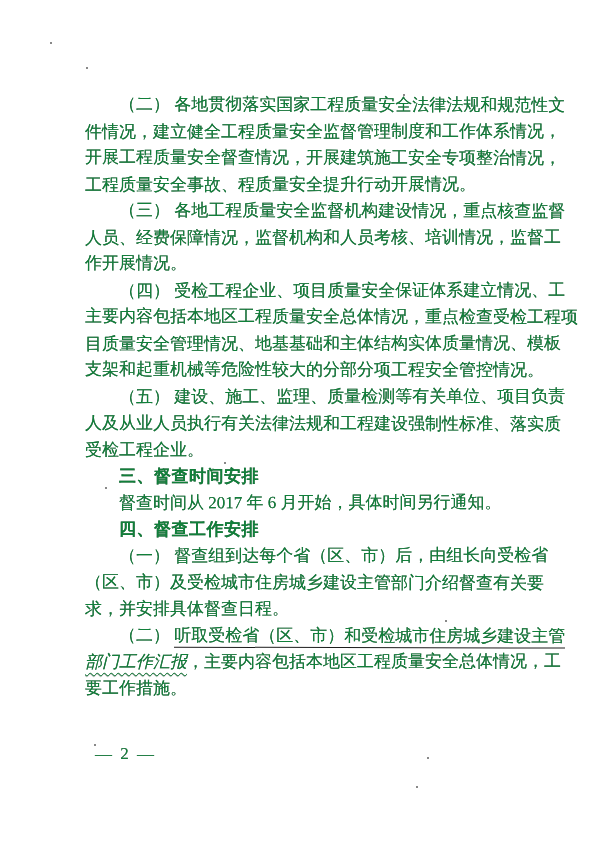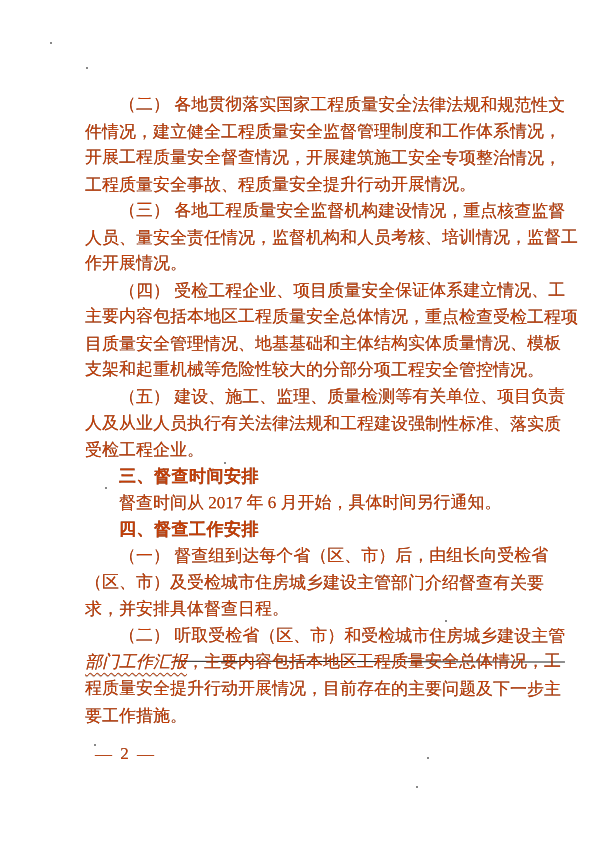--- a/index.html
+++ b/index.html
@@ -7,21 +7,21 @@
     padding: 0;
     background: #ffffff;
   }
   .page {
     position: relative;
     width: 600px;
     height: 843px;
     background: #ffffff;
     overflow: hidden;
     font-family: "Liberation Serif", "DejaVu Serif", serif;
-    color: #c2410c;
+    color: #15803d;
   }
   .textblock {
     position: absolute;
     left: 85px;
     top: 94px;
     width: 462px;
     filter: blur(0.25px) contrast(1.05);
   }
   .line {
     height: 26.55px;
@@ -30,21 +30,21 @@
     white-space: nowrap;
     letter-spacing: 0px;
     text-shadow: 0 0 0.5px rgba(20,20,20,0.65);
   }
   .line.indent { padding-left: 34px; }
   .line.bold { font-weight: 700; letter-spacing: 0.5px; }
   .line:nth-child(odd)  { transform: rotate(0.12deg); }
   .line:nth-child(even) { transform: rotate(-0.1deg); }
   .u-solid {
     border-bottom: 1.6px solid #222;
-    padding-bottom: 16px;
+    padding-bottom: 2px;
     text-align: right;
   }
   .u-wavy {
     text-decoration: underline;
     text-decoration-style: wavy;
     text-decoration-thickness: 1px;
     text-underline-offset: 4.5px;
     font-style: italic;
   }
   .pagenum {
@@ -69,38 +69,37 @@
 <body>
 
 <div class="page">
 
   <div class="textblock">
       <div class="line indent"><span>（二） 各地贯彻落实国家工程质量安全法律法规和规范性文</span></div>
       <div class="line"><span>件情况，建立健全工程质量安全监督管理制度和工作体系情况，</span></div>
       <div class="line"><span>开展工程质量安全督查情况，开展建筑施工安全专项整治情况，</span></div>
       <div class="line"><span>工程质量安全事故、程质量安全提升行动开展情况。</span></div>
       <div class="line indent"><span>（三） 各地工程质量安全监督机构建设情况，重点核查监督</span></div>
-      <div class="line"><span>人员、量安全责任情况，监督机构和人员考核、培训情况，监督工</span></div>
+      <div class="line"><span>人员、经费保障情况，监督机构和人员考核、培训情况，监督工</span></div>
       <div class="line"><span>作开展情况。</span></div>
       <div class="line indent"><span>（四） 受检工程企业、项目质量安全保证体系建立情况、工</span></div>
       <div class="line"><span>主要内容包括本地区工程质量安全总体情况，重点检查受检工程项</span></div>
       <div class="line"><span>目质量安全管理情况、地基基础和主体结构实体质量情况、模板</span></div>
       <div class="line"><span>支架和起重机械等危险性较大的分部分项工程安全管控情况。</span></div>
       <div class="line indent"><span>（五） 建设、施工、监理、质量检测等有关单位、项目负责</span></div>
       <div class="line"><span>人及从业人员执行有关法律法规和工程建设强制性标准、落实质</span></div>
       <div class="line"><span>受检工程企业。</span></div>
       <div class="line indent bold"><span>三、督查时间安排</span></div>
       <div class="line indent"><span>督查时间从 2017 年 6 月开始，具体时间另行通知。</span></div>
       <div class="line indent bold"><span>四、督查工作安排</span></div>
       <div class="line indent"><span>（一） 督查组到达每个省（区、市）后，由组长向受检省</span></div>
       <div class="line"><span>（区、市）及受检城市住房城乡建设主管部门介绍督查有关要</span></div>
       <div class="line"><span>求，并安排具体督查日程。</span></div>
       <div class="line indent"><span>（二） </span><span class="u-solid">听取受检省（区、市）和受检城市住房城乡建设主管</span></div>
       <div class="line"><span class="u-wavy">部门工作汇报</span><span>，主要内容包括本地区工程质量安全总体情况，工</span></div>
-      <div class="line"><span>程质量安全提升行动开展情况，目前存在的主要问题及下一步主</span></div>
       <div class="line"><span>要工作措施。</span></div>
     </div>
 
   <div class="pagenum">— 2 —</div>
 
   <i class="speck" style="left:50px;top:42px;"></i>
   <i class="speck" style="left:86px;top:67px;"></i>
   <i class="speck" style="left:403px;top:94px;"></i>
   <i class="speck" style="left:224px;top:462px;"></i>
   <i class="speck" style="left:105px;top:487px;"></i>

